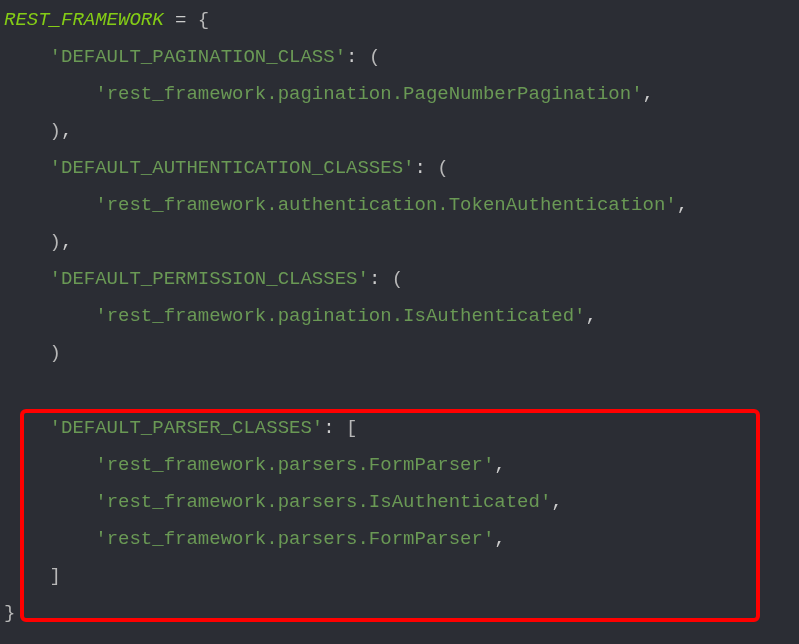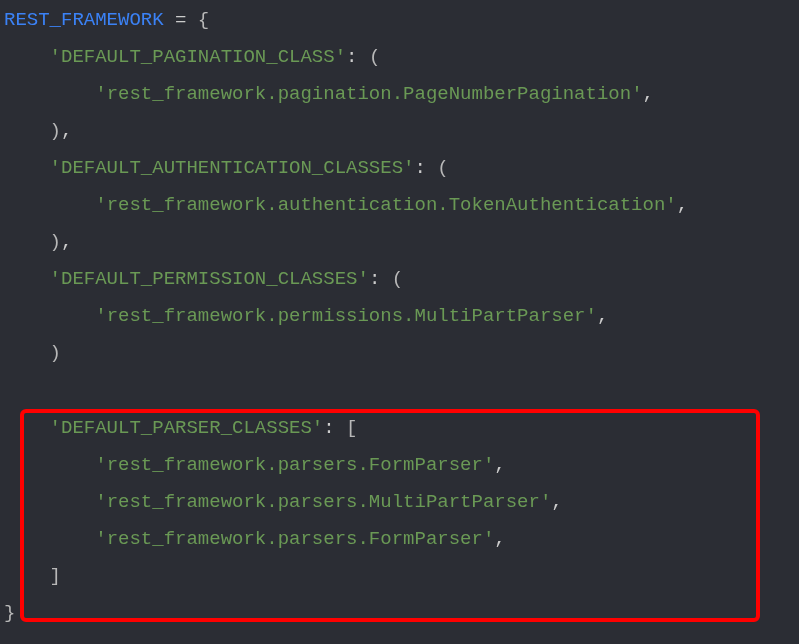--- a/index.html
+++ b/index.html
@@ -17,21 +17,22 @@
       width: 799px;
       height: 644px;
       overflow: hidden;
     }
     .code-block {
       white-space: pre;
       padding: 2px 4px;
       position: relative;
     }
     .variable {
-      color: #3b82f6;
+      color: #84cc16;
+      font-style: italic;
     }
     .operator {
       color: #cccccc;
     }
     .brace {
       color: #b8b8b8;
     }
     .paren {
       color: #b8b8b8;
     }
@@ -58,23 +59,23 @@
 <body>
 
 <div class="code-block"><span class="variable">REST_FRAMEWORK</span><span class="operator"> = </span><span class="brace">{</span>
     <span class="string">'<span>DEFAULT_PAGINATION_CLASS</span>'</span><span class="colon">: </span><span class="paren">(</span>
         <span class="string">'<span>rest_framework.pagination.PageNumberPagination</span>'</span><span class="comma">,</span>
     <span class="paren">)</span><span class="comma">,</span>
     <span class="string">'<span>DEFAULT_AUTHENTICATION_CLASSES</span>'</span><span class="colon">: </span><span class="paren">(</span>
         <span class="string">'<span>rest_framework.authentication.TokenAuthentication</span>'</span><span class="comma">,</span>
     <span class="paren">)</span><span class="comma">,</span>
     <span class="string">'<span>DEFAULT_PERMISSION_CLASSES</span>'</span><span class="colon">: </span><span class="paren">(</span>
-        <span class="string">'<span>rest_framework.permissions.MultiPartParser</span>'</span><span class="comma">,</span>
+        <span class="string">'<span>rest_framework.pagination.IsAuthenticated</span>'</span><span class="comma">,</span>
     <span class="paren">)</span>
 
     <span class="string">'<span>DEFAULT_PARSER_CLASSES</span>'</span><span class="colon">: </span><span class="bracket">[</span>
         <span class="string">'<span>rest_framework.parsers.FormParser</span>'</span><span class="comma">,</span>
-        <span class="string">'<span>rest_framework.parsers.MultiPartParser</span>'</span><span class="comma">,</span>
+        <span class="string">'<span>rest_framework.parsers.IsAuthenticated</span>'</span><span class="comma">,</span>
         <span class="string">'<span>rest_framework.parsers.FormParser</span>'</span><span class="comma">,</span>
     <span class="bracket">]</span>
 <span class="brace">}</span></div>
 
 <div class="highlight-box" style="top: 409px; left: 20px; width: 740px; height: 213px;"></div>
 
 </body></html>

